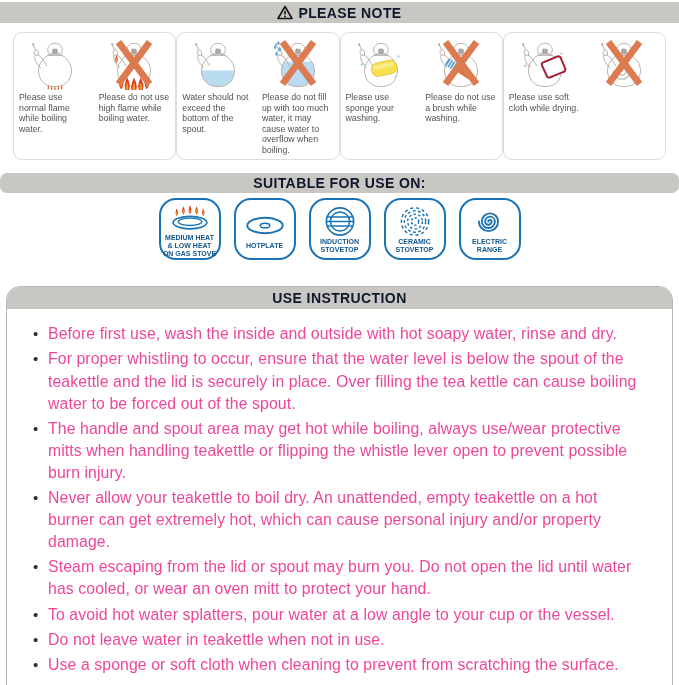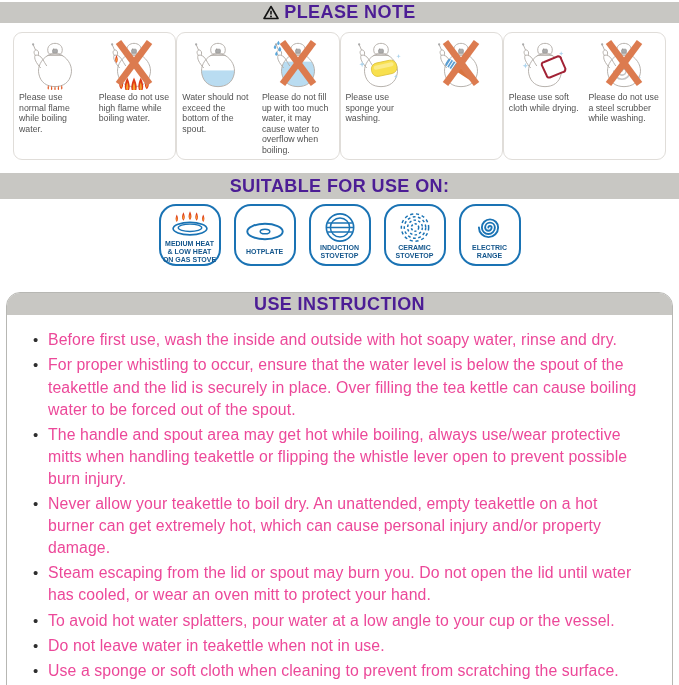--- a/index.html
+++ b/index.html
@@ -6,23 +6,23 @@
   body{
     width:679px;height:685px;background:#ffffff;overflow:hidden;
     font-family:"Liberation Sans","DejaVu Sans",sans-serif;
     -webkit-font-smoothing:antialiased;
   }
   
   .bar{
     background:#c8c7c3;height:21px;display:flex;align-items:center;justify-content:center;
     gap:5px;
   }
-  .bar-title{font-size:18px;font-weight:bold;color:#4c1d95;letter-spacing:.4px;}
+  .bar-title{font-size:14px;font-weight:bold;color:#0f172a;letter-spacing:.4px;}
   .note-bar{margin-top:2px;}
-  .suitable-bar{margin-top:13px;height:26px;}
+  .suitable-bar{margin-top:13px;height:20px;border-radius:7px;}
 
   
   .panels-row{display:flex;padding:9px 13px 0 13px;}
   .panel{
     flex:1;border:1px solid #e0ddd9;border-radius:9px;background:#fff;
     padding:3px 2px 4px 2px;display:flex;gap:2px;
   }
   .half{flex:1;display:flex;flex-direction:column;min-width:0;}
   .icon-box{height:54px;display:flex;justify-content:center;position:relative;}
   .icon-box svg{display:block;}
@@ -182,20 +182,21 @@
         <svg width="54" height="54" viewBox="0 0 72 80">
           <use href="#kettle-outline"></use>
           <g transform="translate(30,44) rotate(33)">
             <rect x="-16" y="-3" width="17" height="12" rx="3" fill="#5b9fd4"></rect>
             <path d="M-12 -3 V9 M-8 -3 V9 M-4 -3 V9" stroke="#ffffff" stroke-width="1.4" fill="none"></path>
             <rect x="0" y="0" width="30" height="7.5" rx="3.5" fill="#d9743f"></rect>
           </g>
           <use href="#cross-mark"></use>
         </svg>
       </div>
+      <p class="caption">Please do not use a brush while washing.</p>
     </div>
   </div>
 
   <div class="panel">
     <div class="half">
       <div class="icon-box">
         <svg width="54" height="54" viewBox="0 0 72 80">
           <use href="#kettle-outline"></use>
           <use href="#sparkle" transform="translate(7,44)"></use>
           <use href="#sparkle" transform="translate(60,26) scale(.8)"></use>
@@ -208,21 +209,20 @@
     </div>
     <div class="half">
       <div class="icon-box">
         <svg width="54" height="54" viewBox="0 0 72 80">
           <use href="#kettle-outline"></use>
           <path d="M33 52 a3,3 0 0 1 6,0 a6,6 0 0 1 -12,0 a9,9 0 0 1 18,0 a12,12 0 0 1 -24,0" fill="none" stroke="#c6c6c6" stroke-width="2.4" stroke-linecap="round"></path>
           <use href="#sparkle" transform="translate(58,62) scale(.8)"></use>
           <use href="#cross-mark"></use>
         </svg>
       </div>
-      <p class="caption">Please do not use a steel scrubber while washing.</p>
     </div>
   </div>
 </div>
 
 <div class="bar suitable-bar">
   <span class="bar-title">SUITABLE FOR USE ON:</span>
 </div>
 
 <div class="suitable-row">
 

